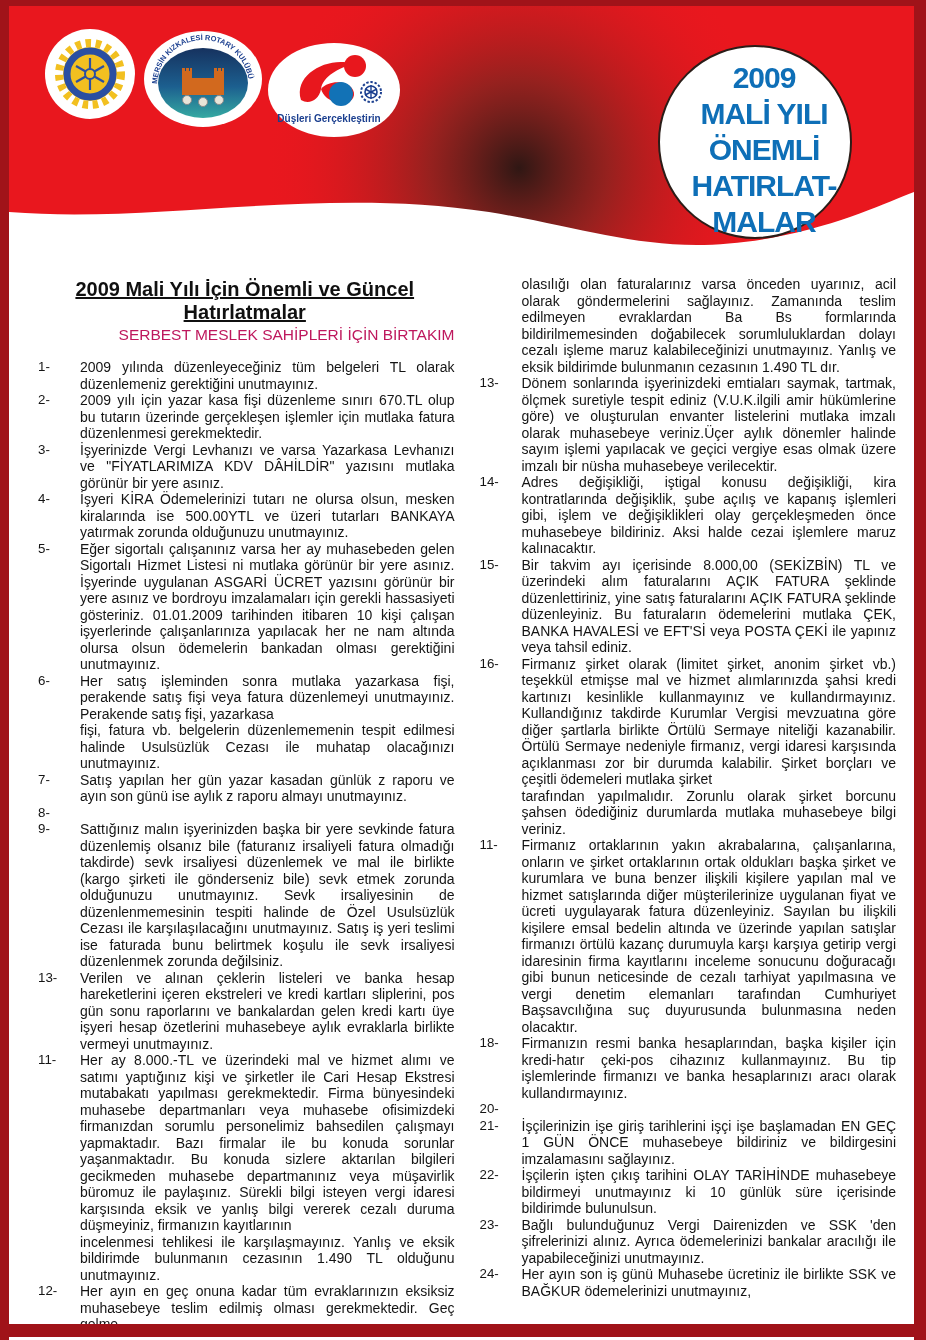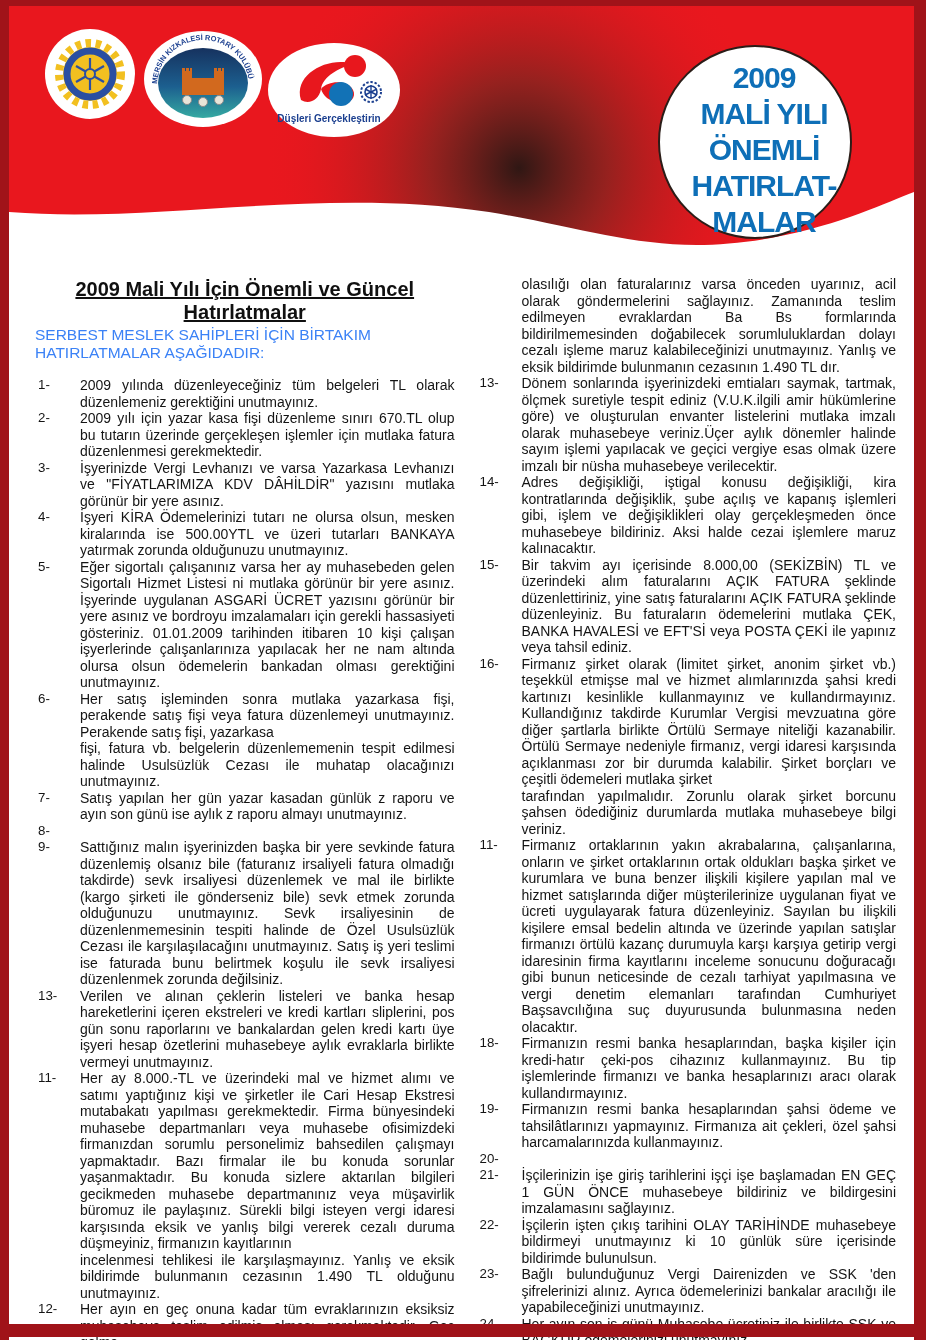--- a/index.html
+++ b/index.html
@@ -14,21 +14,21 @@
   
   .header{position:absolute;left:9px;top:0;width:905px;height:272px;z-index:5;}
   .badge-text{position:absolute;left:659px;top:56px;width:192px;height:188px;z-index:10;
       display:flex;flex-direction:column;align-items:center;justify-content:center;
       color:#0e6fb7;font-weight:bold;font-size:30px;line-height:36px;letter-spacing:-1px;text-align:center;}
   
   .doc{position:absolute;left:9px;top:276px;width:905px;box-sizing:border-box;
        padding:0 18px 0 26px;display:flex;gap:22px;z-index:8;color:#141414;}
   .col{flex:1;min-width:0;}
   .title{font-size:20px;font-weight:bold;line-height:23px;text-align:center;color:#101010;margin-top:2px;text-decoration:underline;}
-  .subtitle{font-size:15.5px;line-height:18px;text-align:left;color:#3b82f6;}
+  .subtitle{font-size:15.5px;line-height:18px;text-align:right;color:#be185d;}
   .subtitle-block{margin:2px 0 15px 0;}
   .items{}
   .item{display:flex;}
   .item .num{flex:0 0 42px;padding-left:3px;font-size:13.3px;line-height:16.5px;}
   .item .txt{flex:1;min-width:0;font-size:14px;line-height:16.5px;text-align:justify;}
   .item .txt .para{text-align:justify;}
 </style>
 </head>
 <body>
 
@@ -127,21 +127,20 @@
   </div>
 
   <div class="doc">
     <div class="col">
       <div class="title">
         <div>2009 Mali Yılı İçin Önemli ve Güncel</div>
         <div>Hatırlatmalar</div>
       </div>
       <div class="subtitle subtitle-block">
         <div>SERBEST MESLEK SAHİPLERİ İÇİN BİRTAKIM</div>
-        <div>HATIRLATMALAR AŞAĞIDADIR:</div>
       </div>
       <div class="items" id="left-items">
           <div class="item">
             <div class="num">1-</div>
             <div class="txt">
               <div class="para">2009 yılında düzenleyeceğiniz tüm belgeleri TL olarak düzenlemeniz gerektiğini unutmayınız.</div>
             </div>
           </div>
           <div class="item">
             <div class="num">2-</div>
@@ -246,26 +245,20 @@
           <div class="item">
             <div class="num">11-</div>
             <div class="txt">
               <div class="para">Firmanız ortaklarının yakın akrabalarına, çalışanlarına, onların ve şirket ortaklarının ortak oldukları başka şirket ve kurumlara ve buna benzer ilişkili kişilere yapılan mal ve hizmet satışlarında diğer müşterilerinize uygulanan fiyat ve ücreti uygulayarak fatura düzenleyiniz. Sayılan bu ilişkili kişilere emsal bedelin altında ve üzerinde yapılan satışlar firmanızı örtülü kazanç durumuyla karşı karşıya getirip vergi idaresinin firma kayıtlarını inceleme sonucunu doğuracağı gibi bunun neticesinde de cezalı tarhiyat yapılmasına ve vergi denetim elemanları tarafından Cumhuriyet Başsavcılığına suç duyurusunda bulunmasına neden olacaktır.</div>
             </div>
           </div>
           <div class="item">
             <div class="num">18-</div>
             <div class="txt">
               <div class="para">Firmanızın resmi banka hesaplarından, başka kişiler için kredi-hatır çeki-pos cihazınız kullanmayınız. Bu tip işlemlerinde firmanızı ve banka hesaplarınızı aracı olarak kullandırmayınız.</div>
-            </div>
-          </div>
-          <div class="item">
-            <div class="num">19-</div>
-            <div class="txt">
-              <div class="para">Firmanızın resmi banka hesaplarından şahsi ödeme ve tahsilâtlarınızı yapmayınız. Firmanıza ait çekleri, özel şahsi harcamalarınızda kullanmayınız.</div>
             </div>
           </div>
           <div class="item">
             <div class="num">20-</div>
           </div>
           <div class="item">
             <div class="num">21-</div>
             <div class="txt">
               <div class="para">İşçilerinizin işe giriş tarihlerini işçi işe başlamadan EN GEÇ 1 GÜN ÖNCE muhasebeye bildiriniz ve bildirgesini imzalamasını sağlayınız.</div>
             </div>

